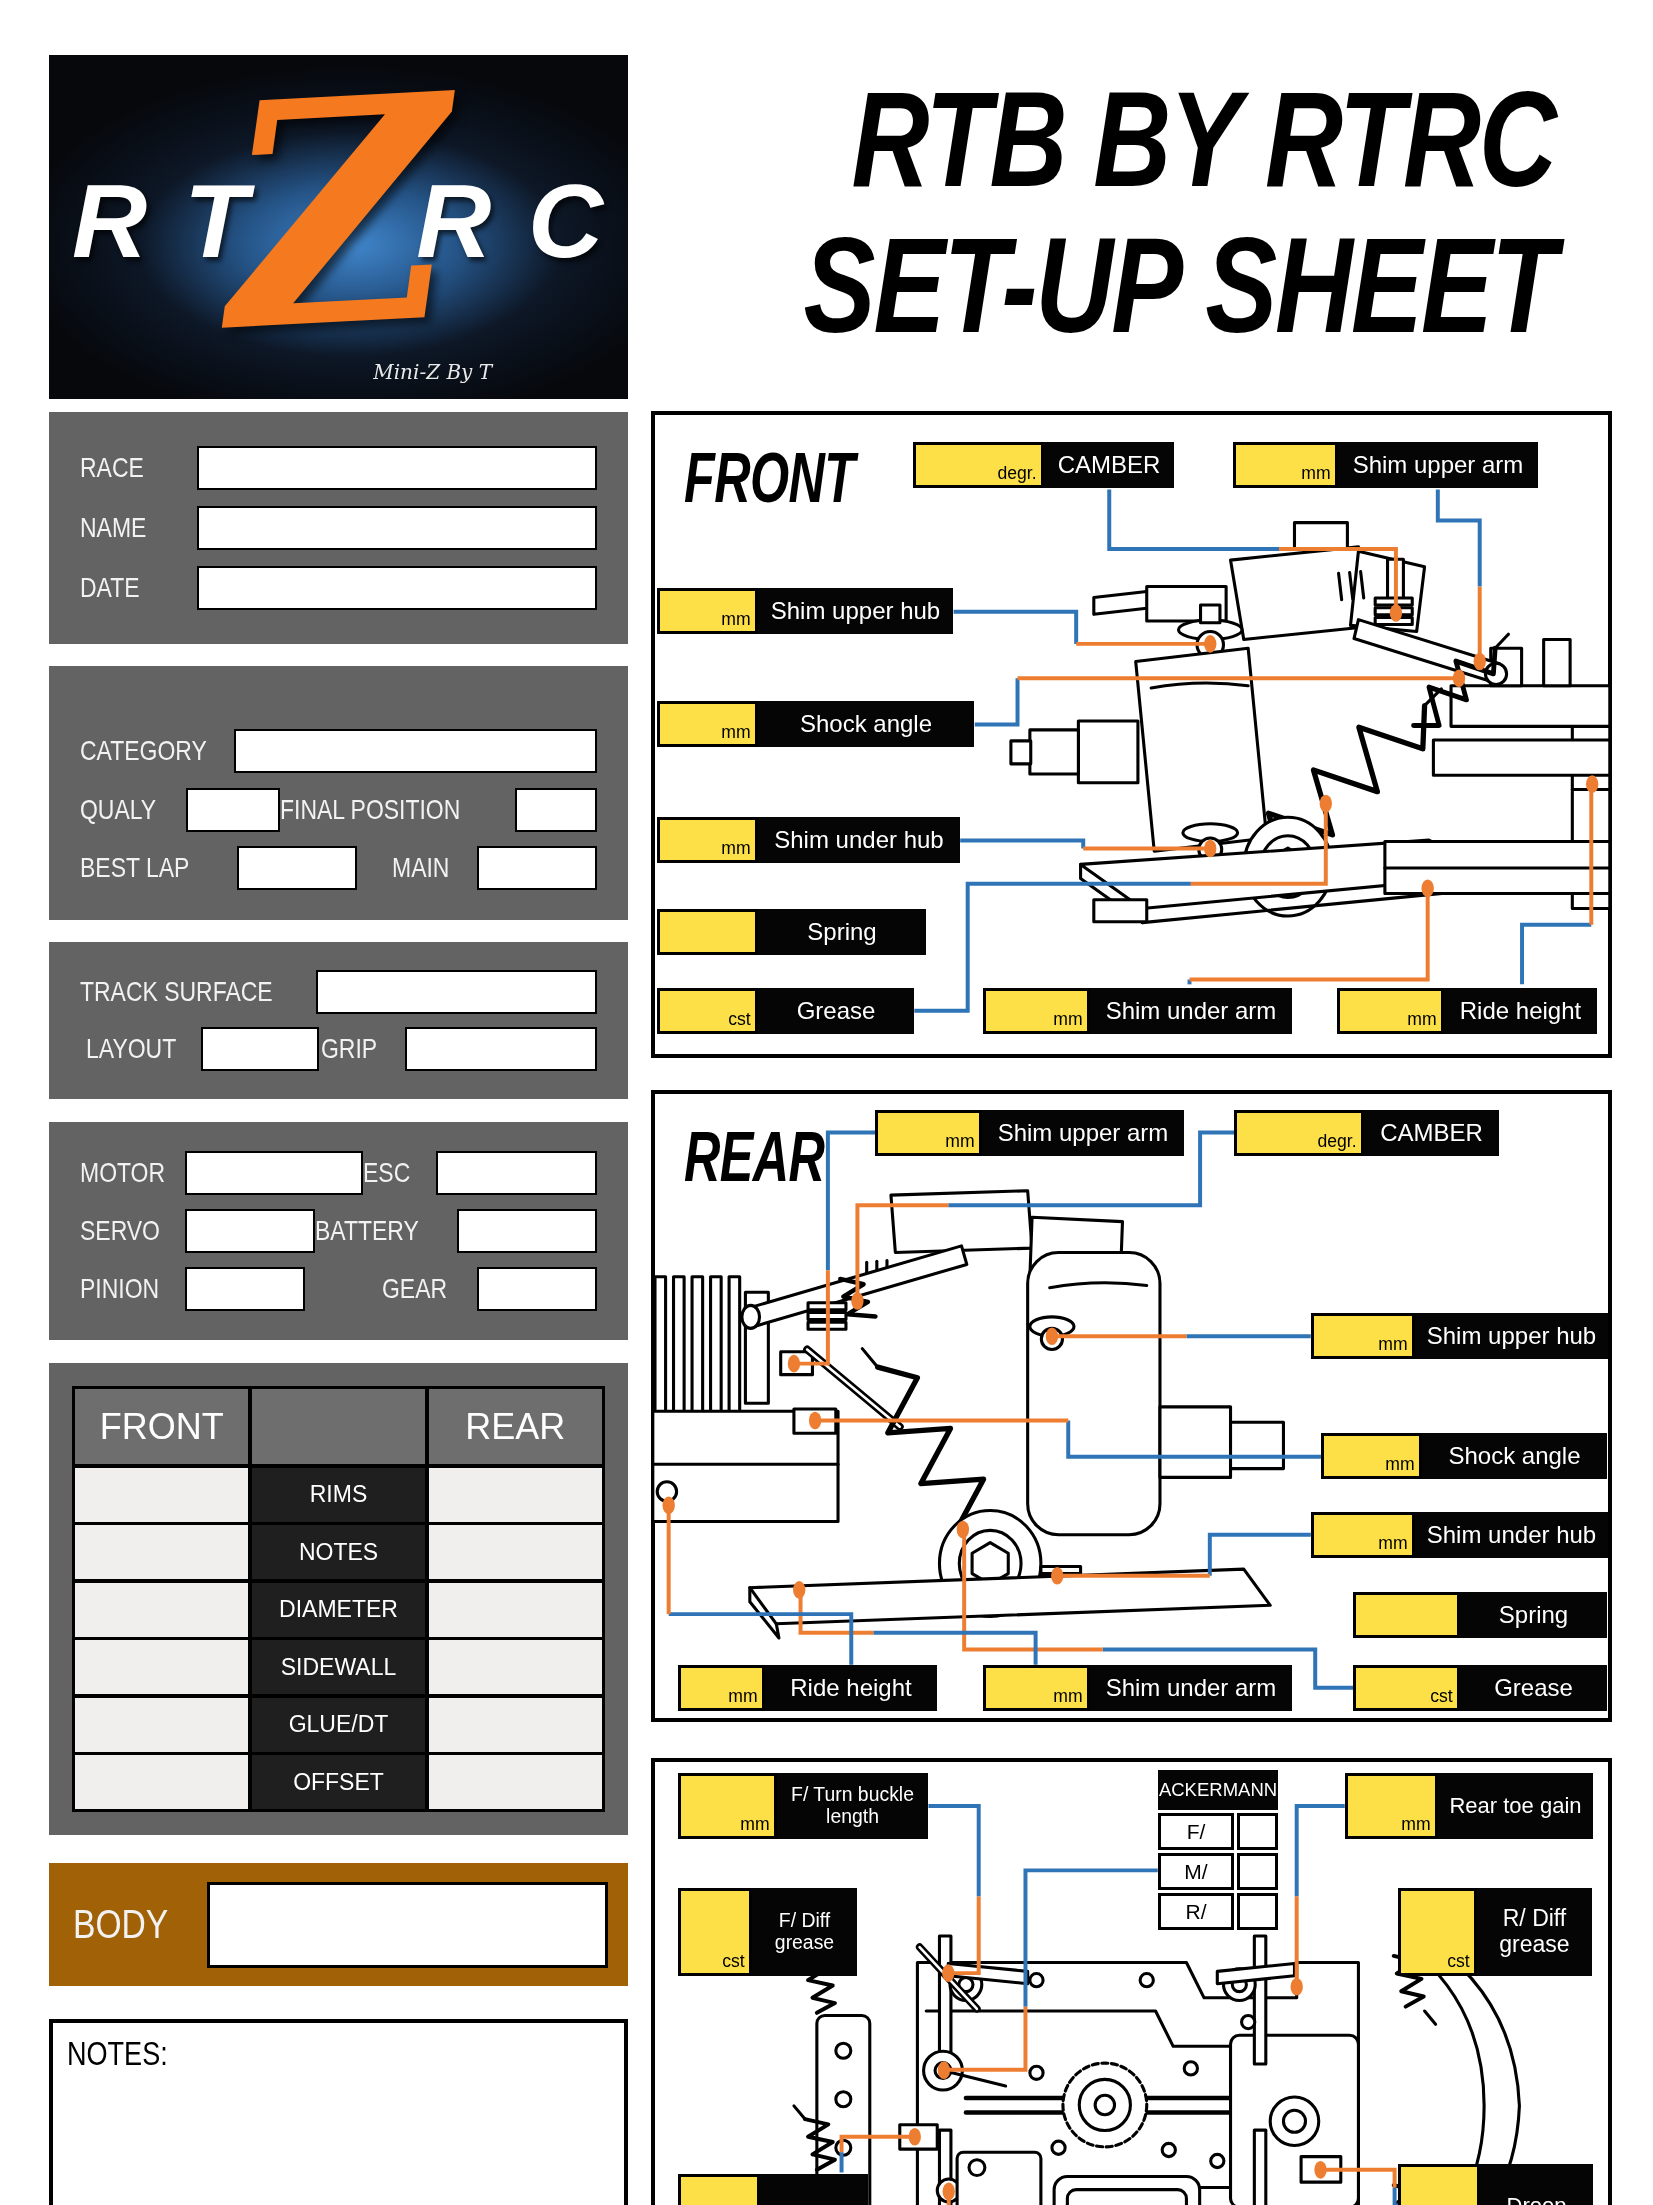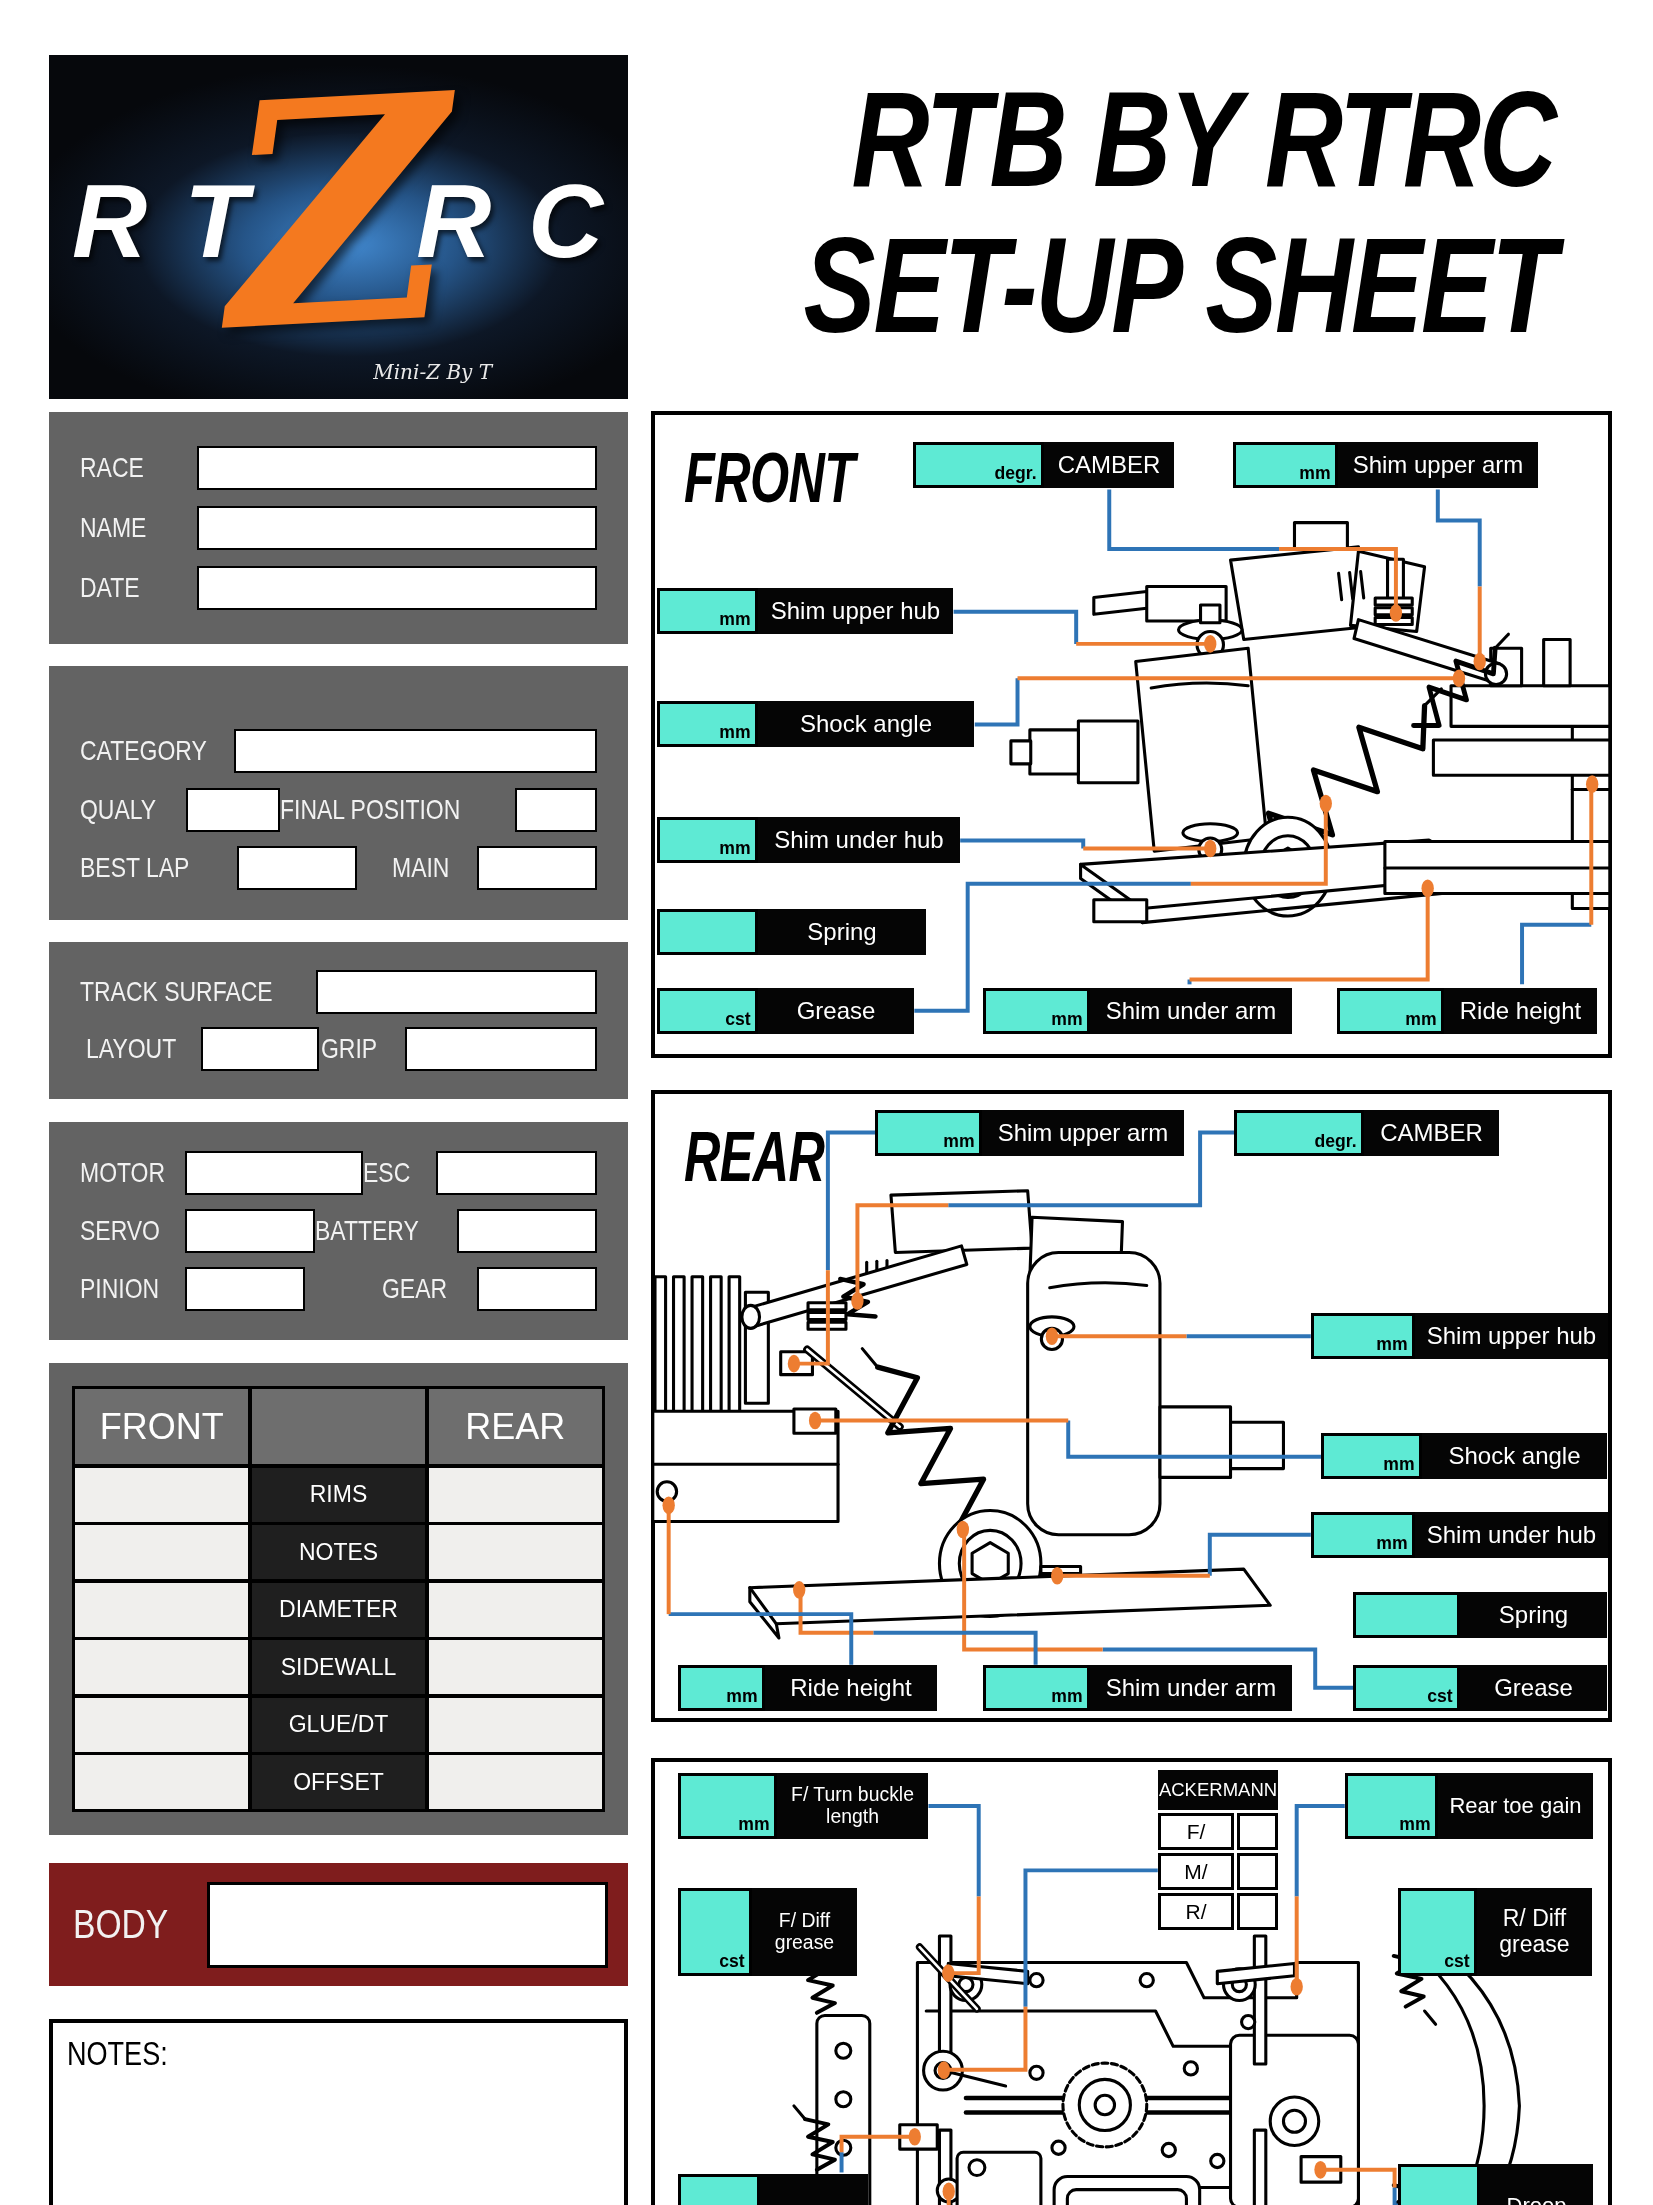--- a/index.html
+++ b/index.html
@@ -33,37 +33,37 @@
   .gfield{background:#fff;border:2.6px solid #000;height:44px;box-sizing:border-box;}
   
   .tires-box{position:absolute;left:49px;top:1363px;width:579px;height:472px;background:#636363;
              box-sizing:border-box;padding:23px;}
   .tires-table{display:grid;grid-template-columns:1fr 1fr 1fr;grid-template-rows:75px repeat(6,1fr);
                gap:3.5px;background:#000;border:3.5px solid #000;height:100%;box-sizing:border-box;}
   .tt-head{background:#6e6e6e;color:#fff;font-size:36px;display:flex;align-items:center;justify-content:center;}
   .tt-dark{background:#1f1f1f;color:#fff;font-size:23px;display:flex;align-items:center;justify-content:center;}
   .tt-cell{background:#f0efed;}
   
-  .body-box{position:absolute;left:49px;top:1863px;width:579px;height:123px;background:#7f1d1d;
+  .body-box{position:absolute;left:49px;top:1863px;width:579px;height:123px;background:#a16207;
             box-sizing:border-box;display:flex;align-items:center;padding:0 20px 0 24px;gap:17.6px;}
   .body-box .glabel{font-size:41px;}
   .body-field{flex:1;height:86px;background:#fff;border:3.1px solid #000;box-sizing:border-box;}
   .notes-box{position:absolute;left:49px;top:2019px;width:579px;height:352px;background:#fff;
              border:4px solid #000;box-sizing:border-box;padding:12.3px 14px;}
   .notes-label{display:inline-block;font-size:33px;font-weight:500;color:#000;
                transform:scaleX(.82);transform-origin:left center;}
   
   .panel{position:absolute;left:651px;width:961px;border:4.4px solid #000;background:#fff;box-sizing:border-box;}
   .panel-title{position:absolute;font-size:70px;line-height:1;font-weight:bold;font-style:italic;
                letter-spacing:-0.9px;transform:scaleX(.72);transform-origin:left center;color:#000;z-index:10;}
   
   .diagrams{position:absolute;left:0;top:0;z-index:5;}
   
   .pair{position:absolute;display:flex;align-items:stretch;z-index:10;}
-  .pair .val{position:relative;background:#5eead4;border:3.1px solid #000;box-sizing:border-box;flex:0 0 auto;font-weight:bold;}
+  .pair .val{position:relative;background:#fde047;border:3.1px solid #000;box-sizing:border-box;flex:0 0 auto;}
   .pair .unit{position:absolute;right:4.4px;bottom:0.9px;font-size:17.6px;color:#000;}
   .pair .lbl{background:#050505;color:#fff;display:flex;align-items:center;justify-content:center;
              text-align:center;font-size:24px;line-height:1.12;padding:0 6.2px;box-sizing:border-box;}
   
   .mini-table{position:absolute;display:flex;flex-direction:column;gap:3.1px;z-index:10;}
   .mt-head{background:#050505;color:#fff;display:flex;align-items:center;justify-content:center;
            font-weight:normal;font-size:18.5px;}
   .mt-row{display:flex;gap:3.1px;}
   .mt-label{flex:2;background:#fff;border:3.1px solid #000;box-sizing:border-box;color:#000;
             display:flex;align-items:center;justify-content:center;font-size:21px;}

